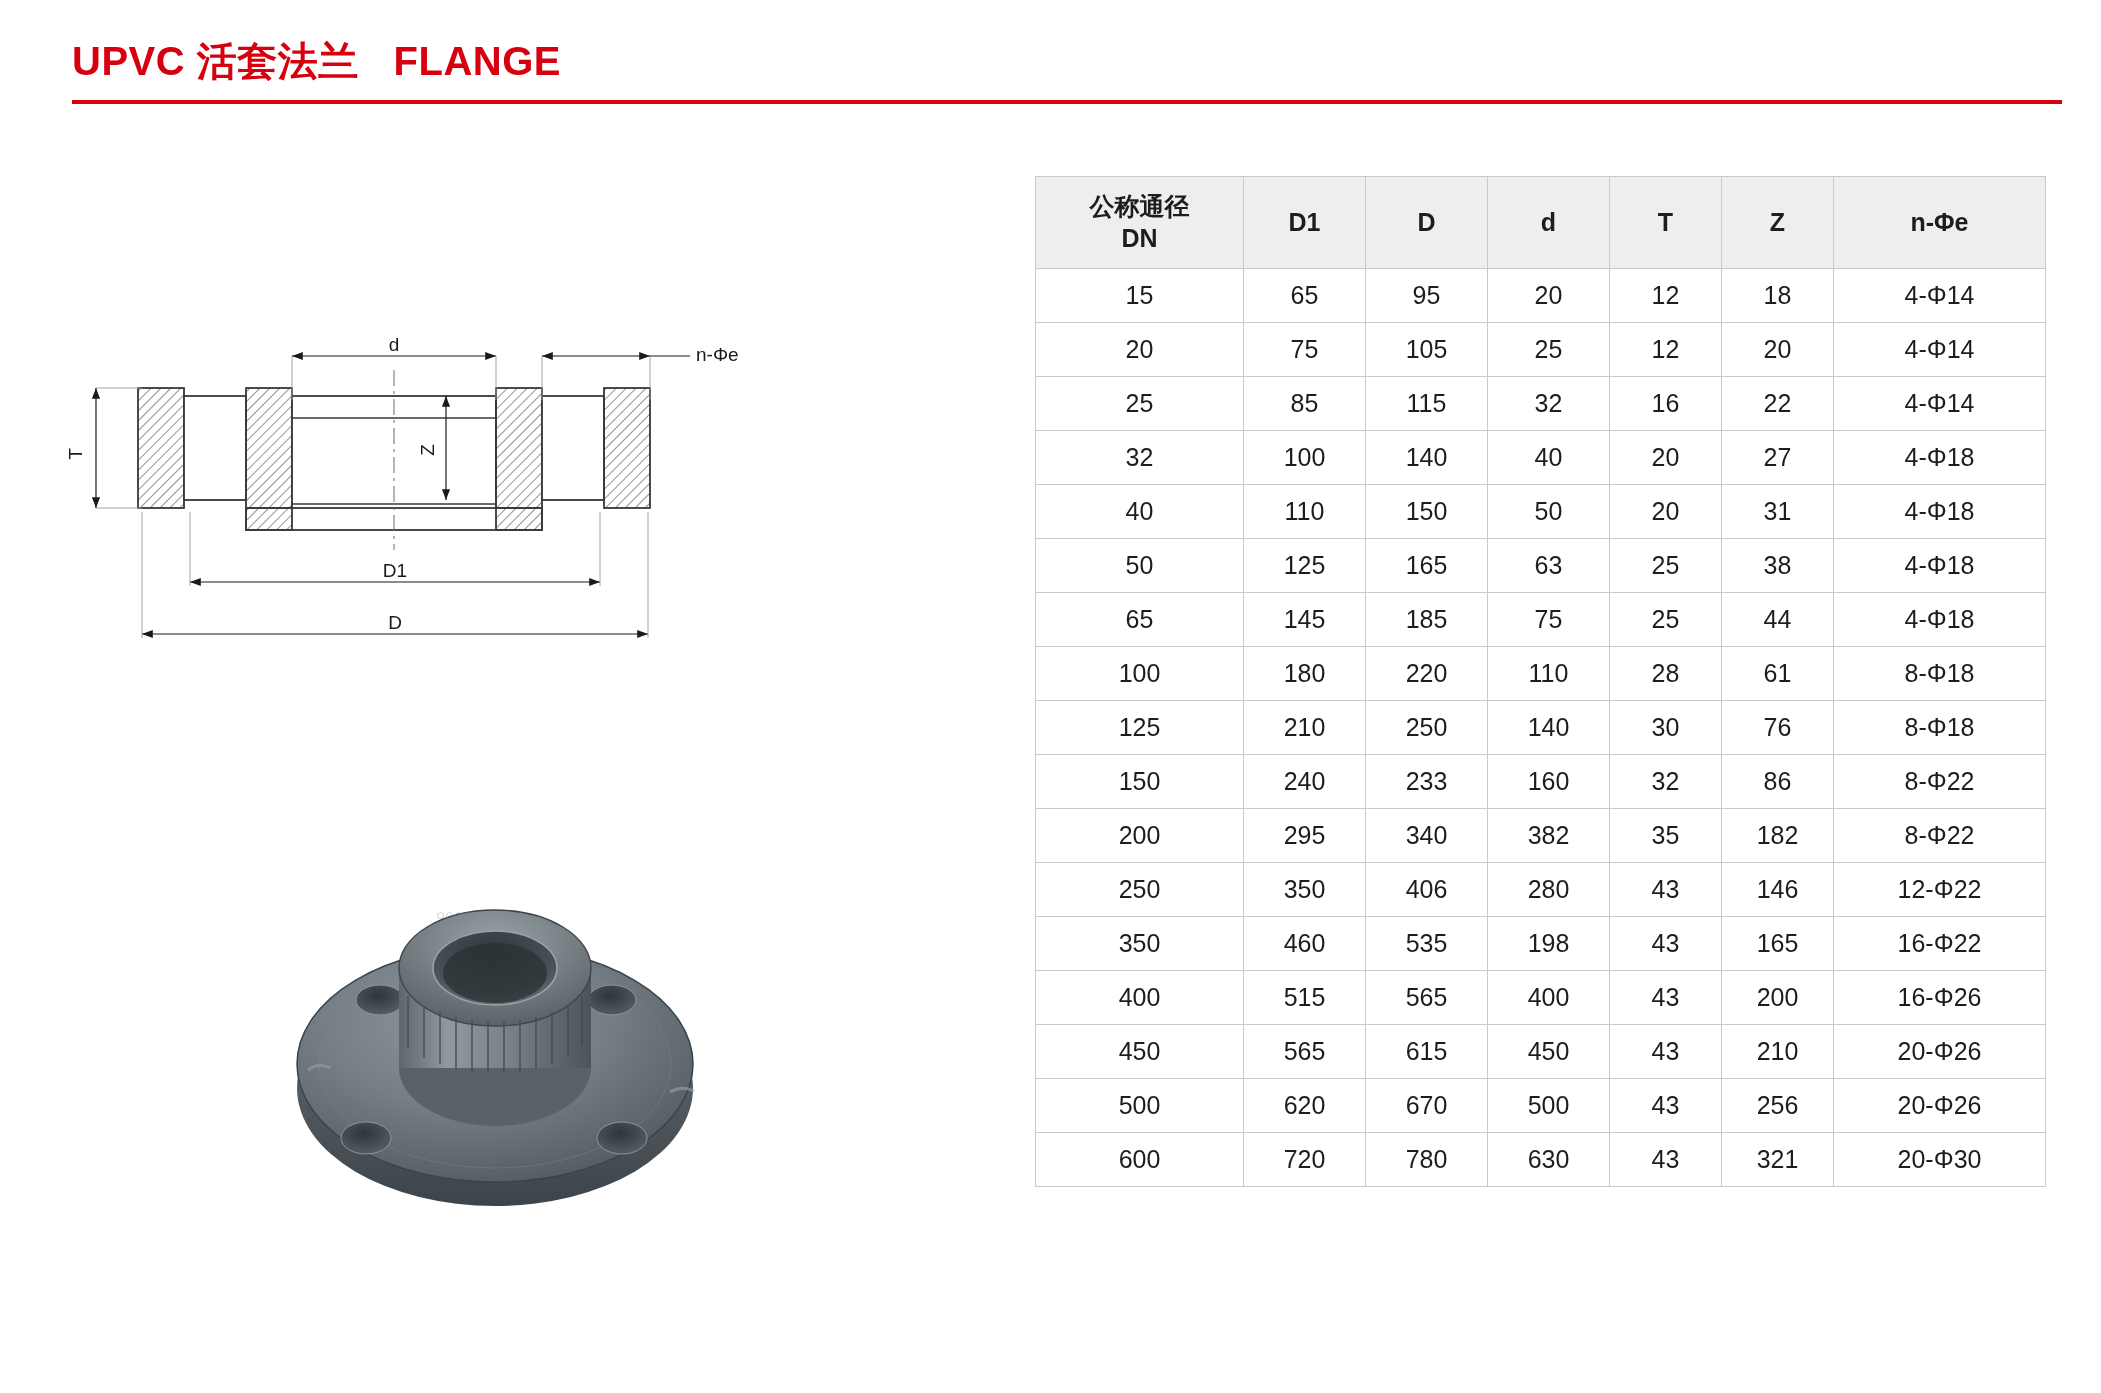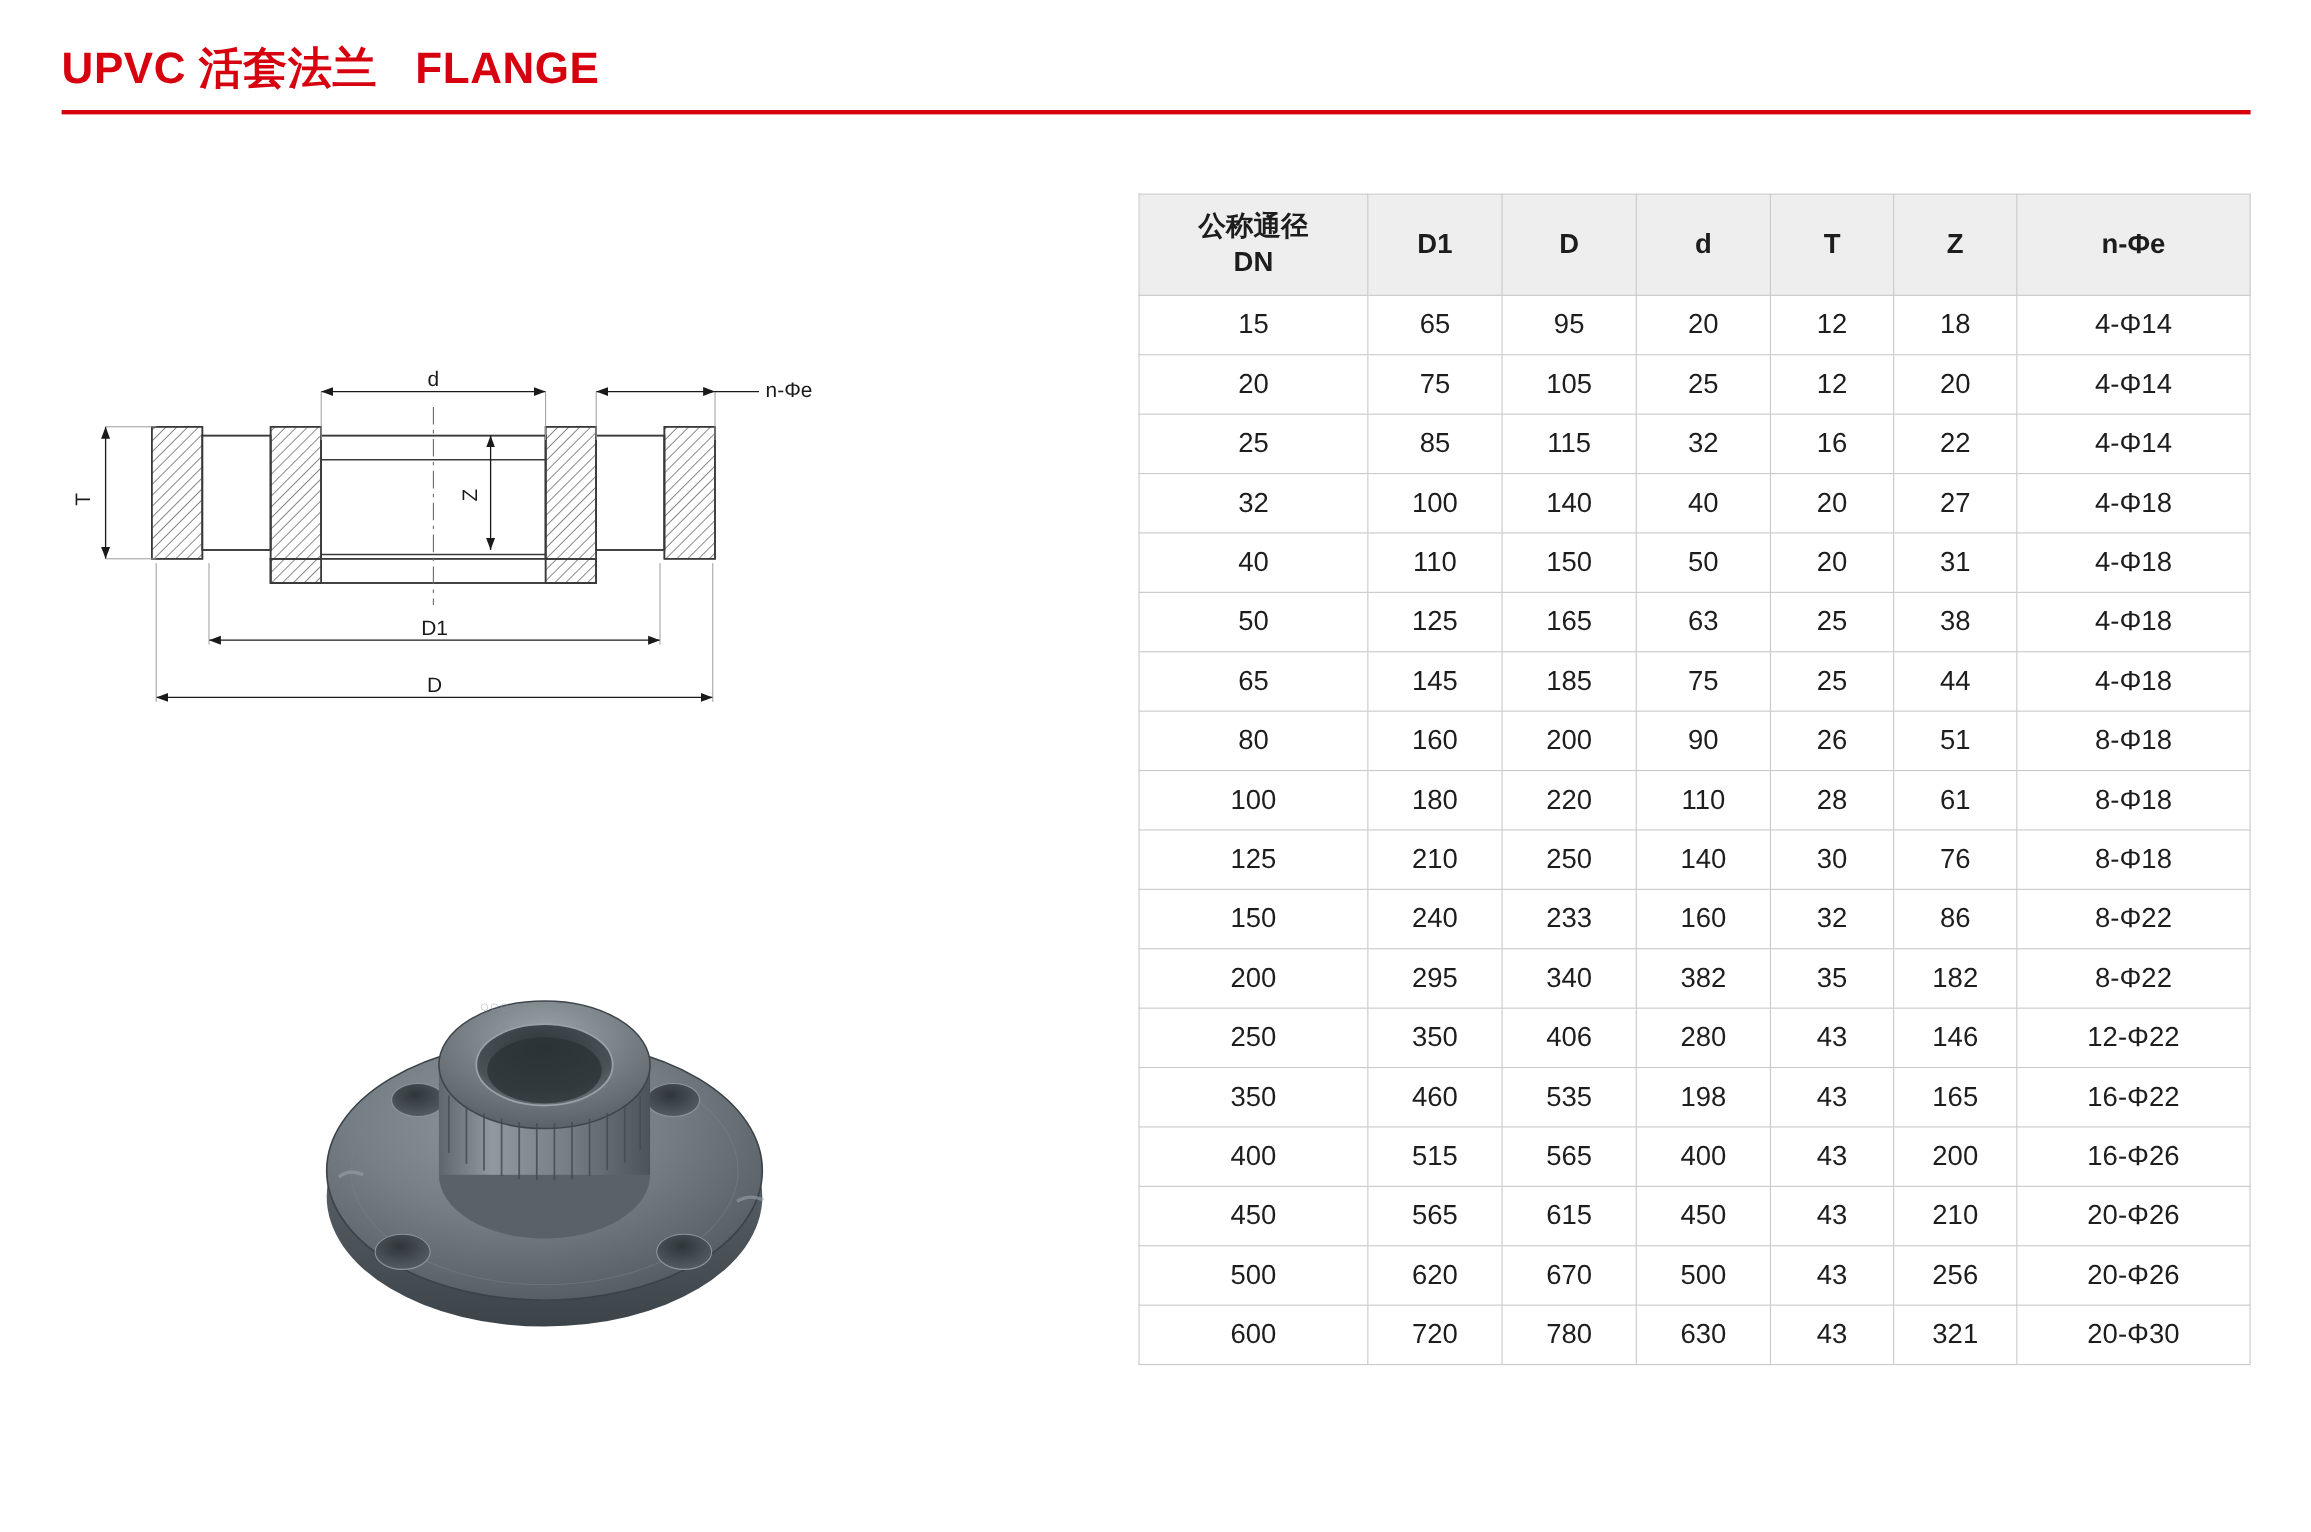--- a/index.html
+++ b/index.html
@@ -9,21 +9,21 @@
     height: 1393px;
     background: #ffffff;
     font-family: "Liberation Sans", sans-serif;
     position: relative;
     overflow: hidden;
   }
 
   
   .header {
     position: absolute;
-    left: 0; top: 0;
+    left: 16px; top: 0;
     width: 1773px;
     height: 108px;
   }
   .header-title {
     position: absolute;
     left: 56px;
     top: 34px;
     font-size: 40px;
     font-weight: bold;
     color: #d6000f;
@@ -365,29 +365,20 @@
       <tr>
         <td>65</td>
         <td>145</td>
         <td>185</td>
         <td>75</td>
         <td>25</td>
         <td>44</td>
         <td>4-Φ18</td>
       </tr>
       <tr>
-        <td>80</td>
-        <td>160</td>
-        <td>200</td>
-        <td>90</td>
-        <td>26</td>
-        <td>51</td>
-        <td>8-Φ18</td>
-      </tr>
-      <tr>
         <td>100</td>
         <td>180</td>
         <td>220</td>
         <td>110</td>
         <td>28</td>
         <td>61</td>
         <td>8-Φ18</td>
       </tr>
       <tr>
         <td>125</td>

